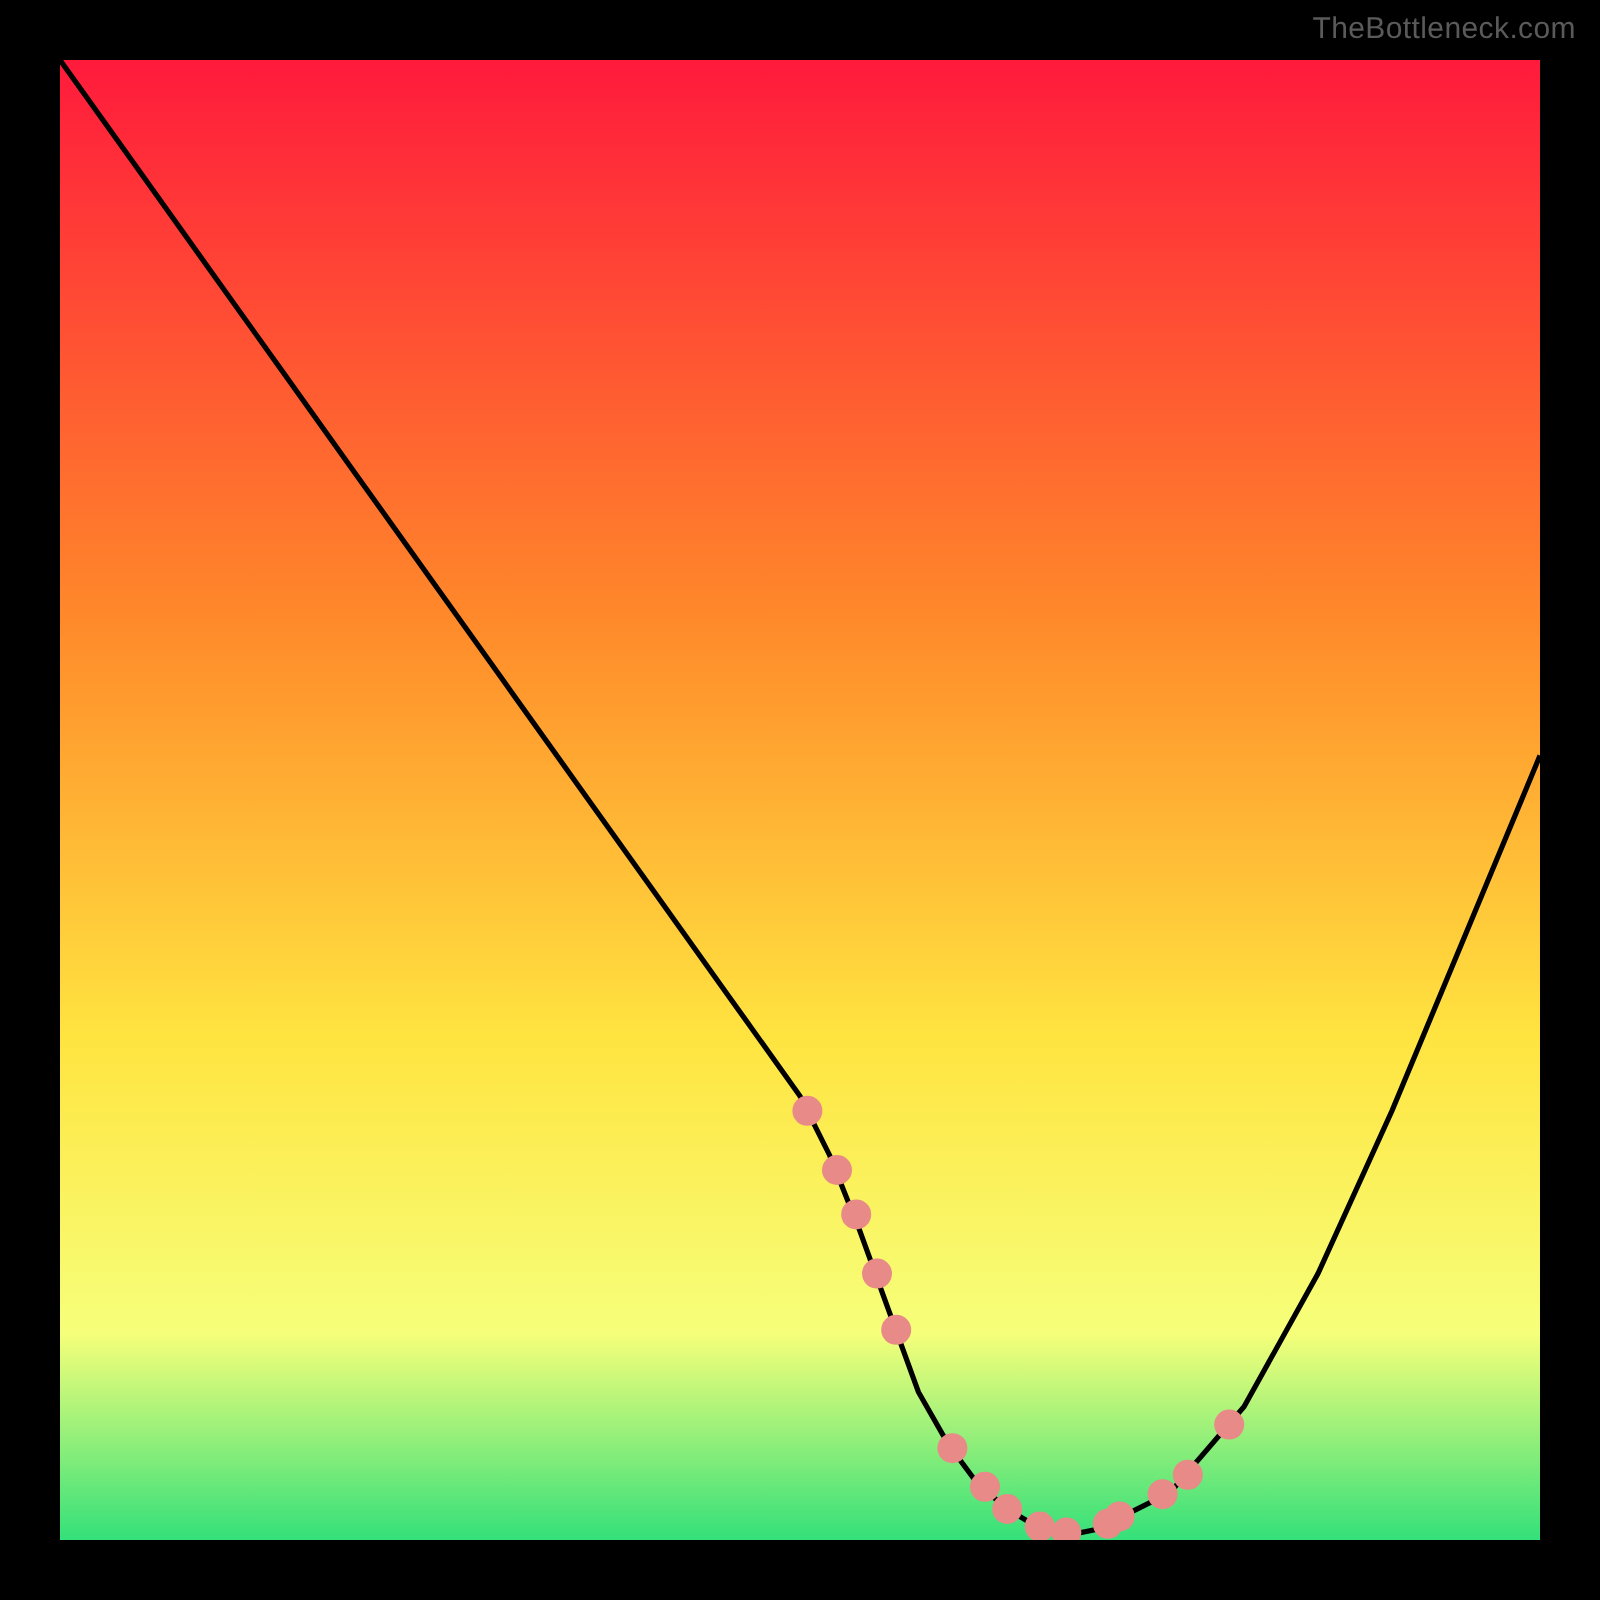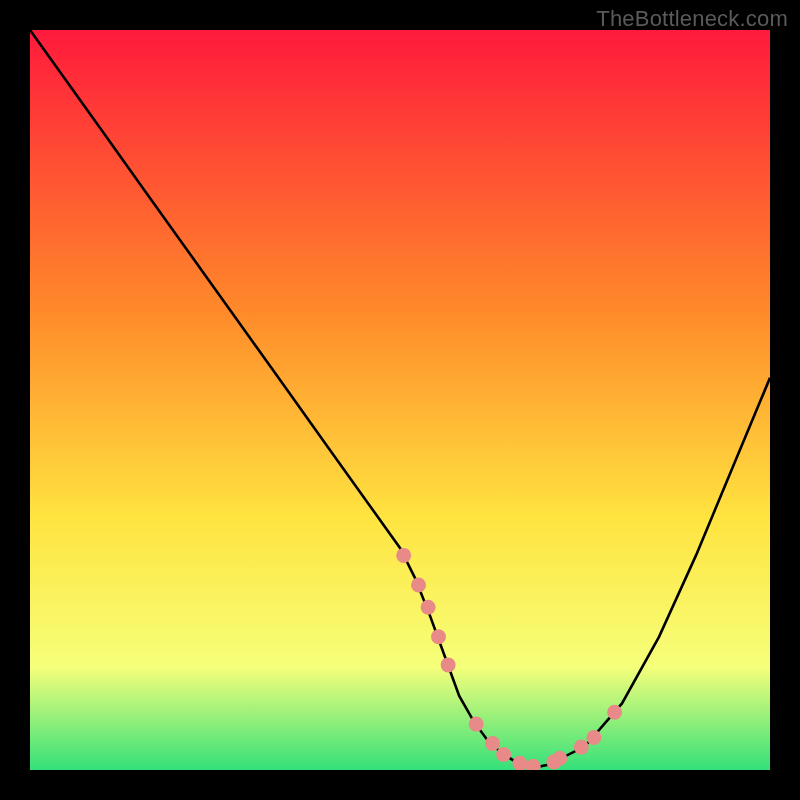--- a/index.html
+++ b/index.html
@@ -8,21 +8,21 @@
     position: relative;
     width: 800px;
     height: 800px;
     background: #000;
   }
   .watermark {
     position: absolute;
     top: 6px;
     right: 12px;
     font-family: Arial, Helvetica, sans-serif;
-    font-size: 22px;
+    font-size: 15px;
     font-weight: 500;
     color: #5a5a5a;
     letter-spacing: 0.2px;
   }
   .plot {
     position: absolute;
     left: 30px;
     top: 30px;
     width: 740px;
     height: 740px;

